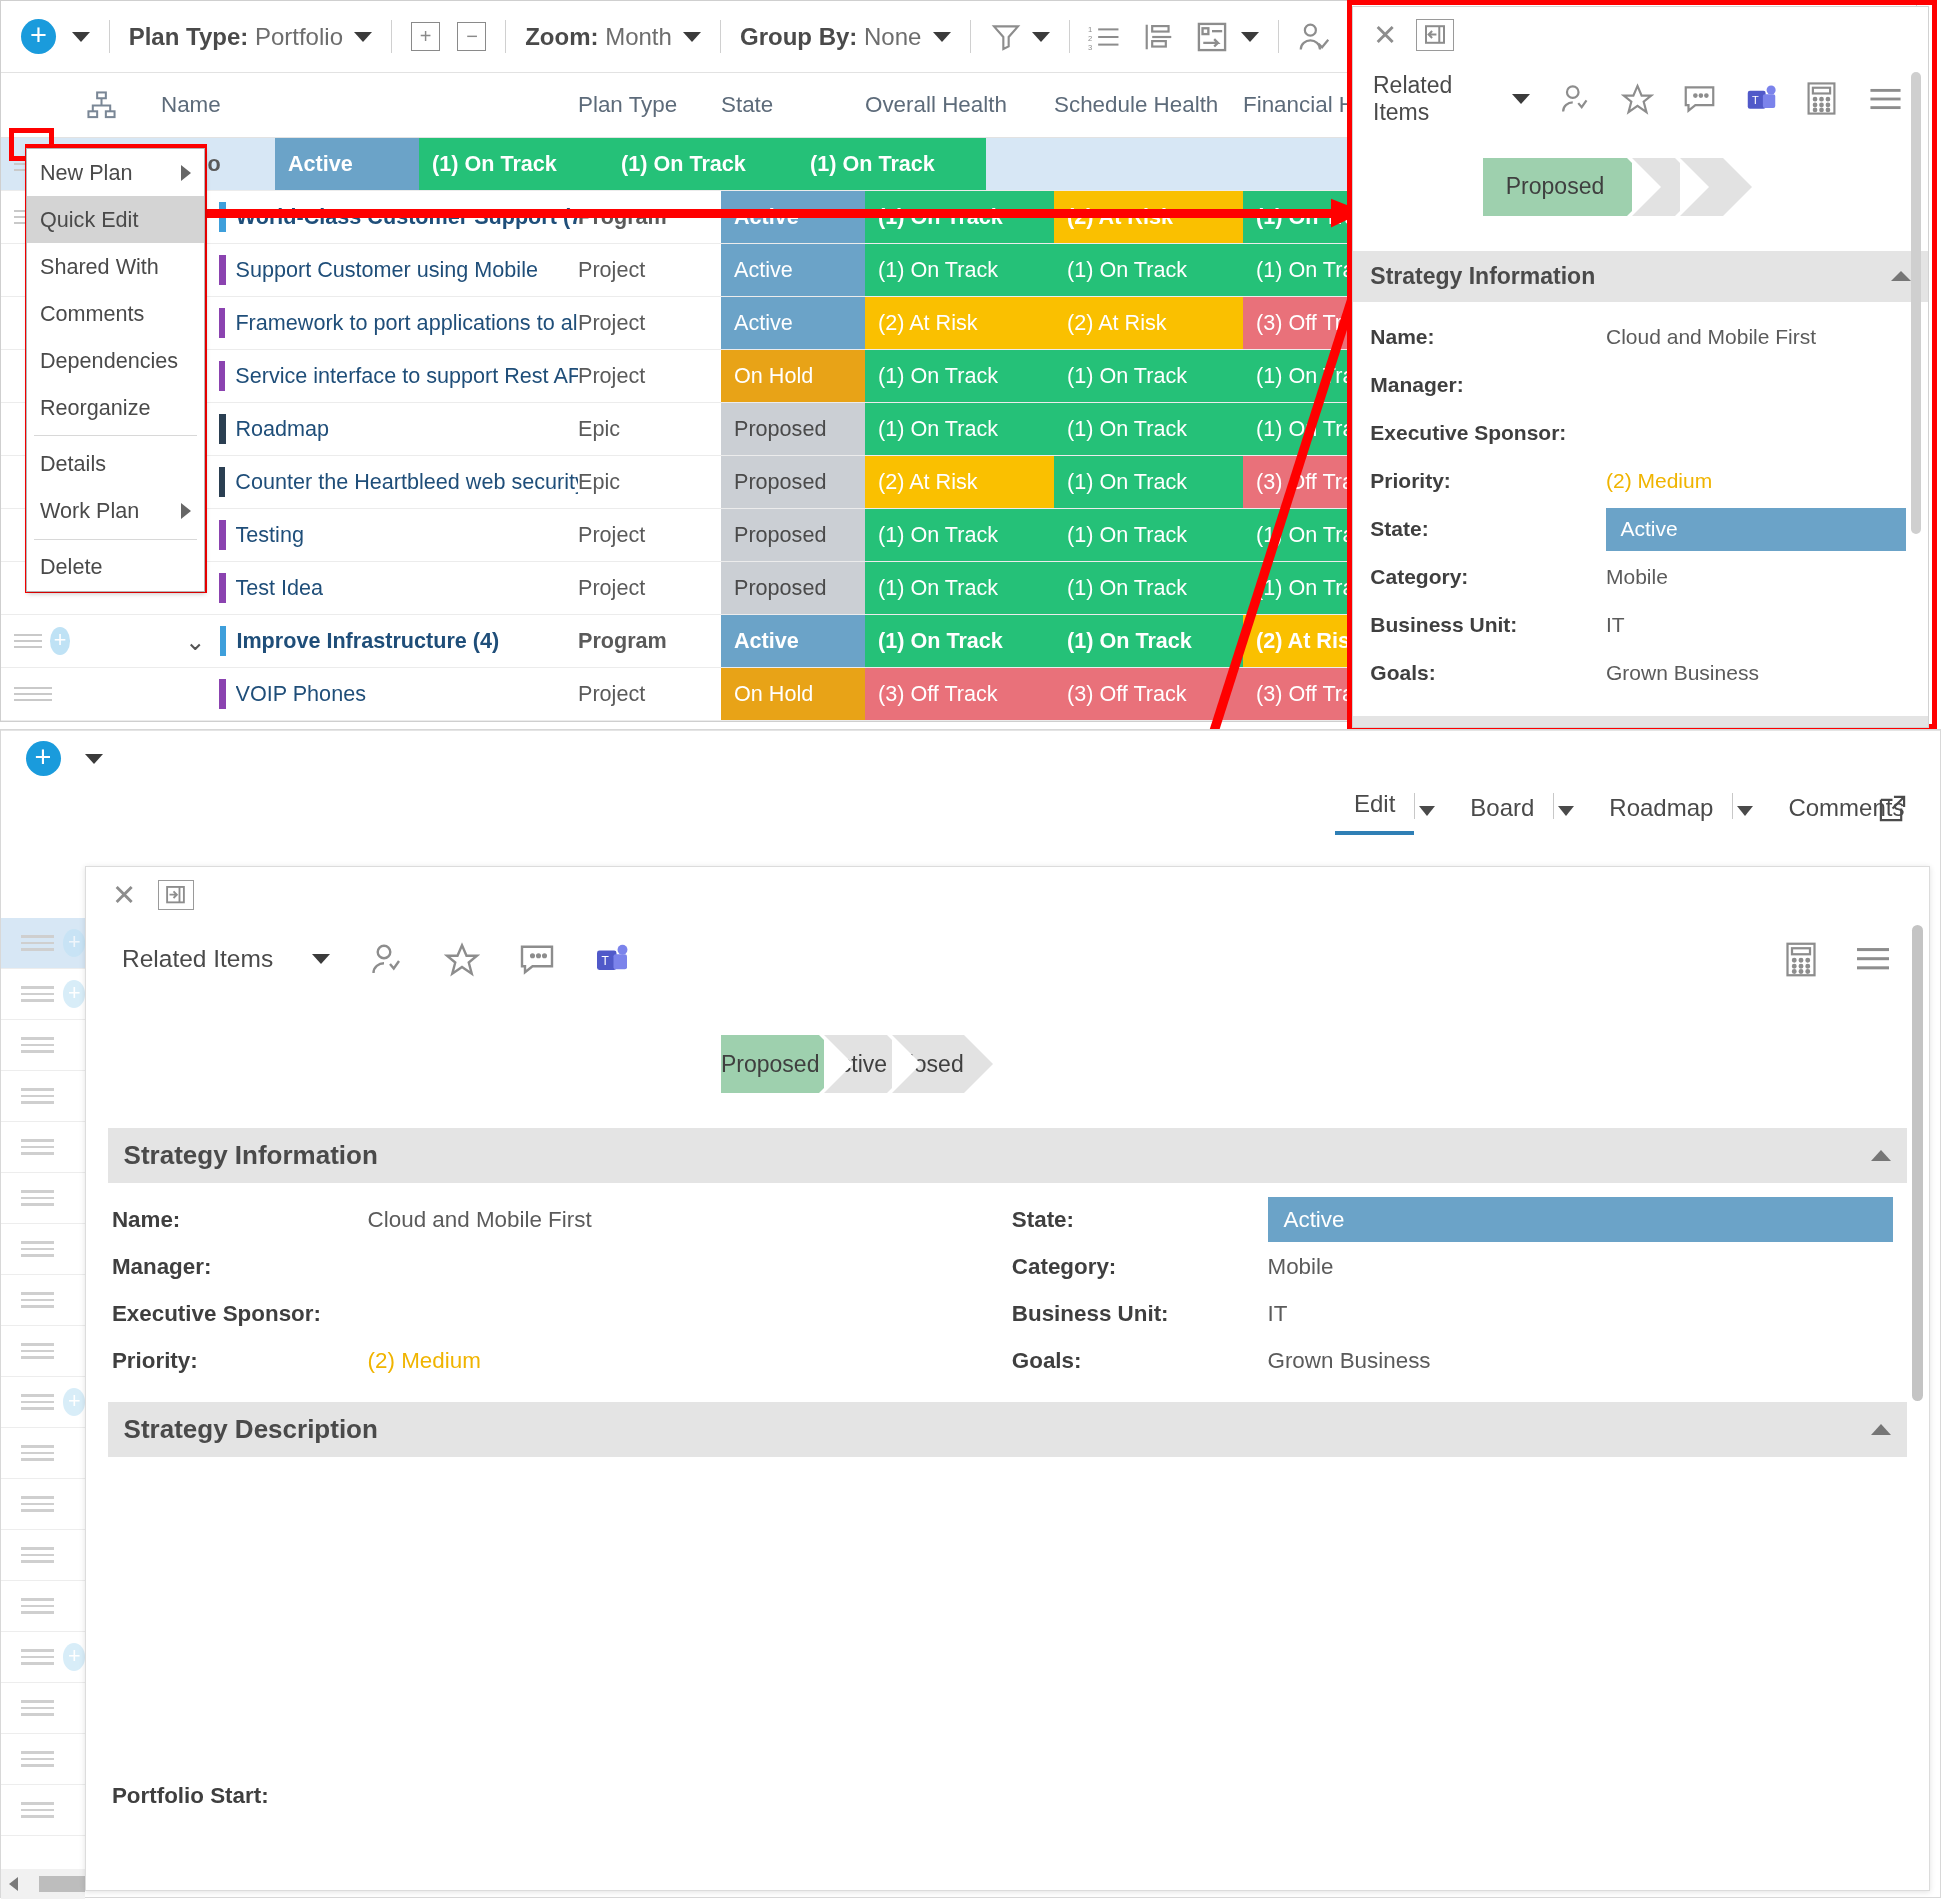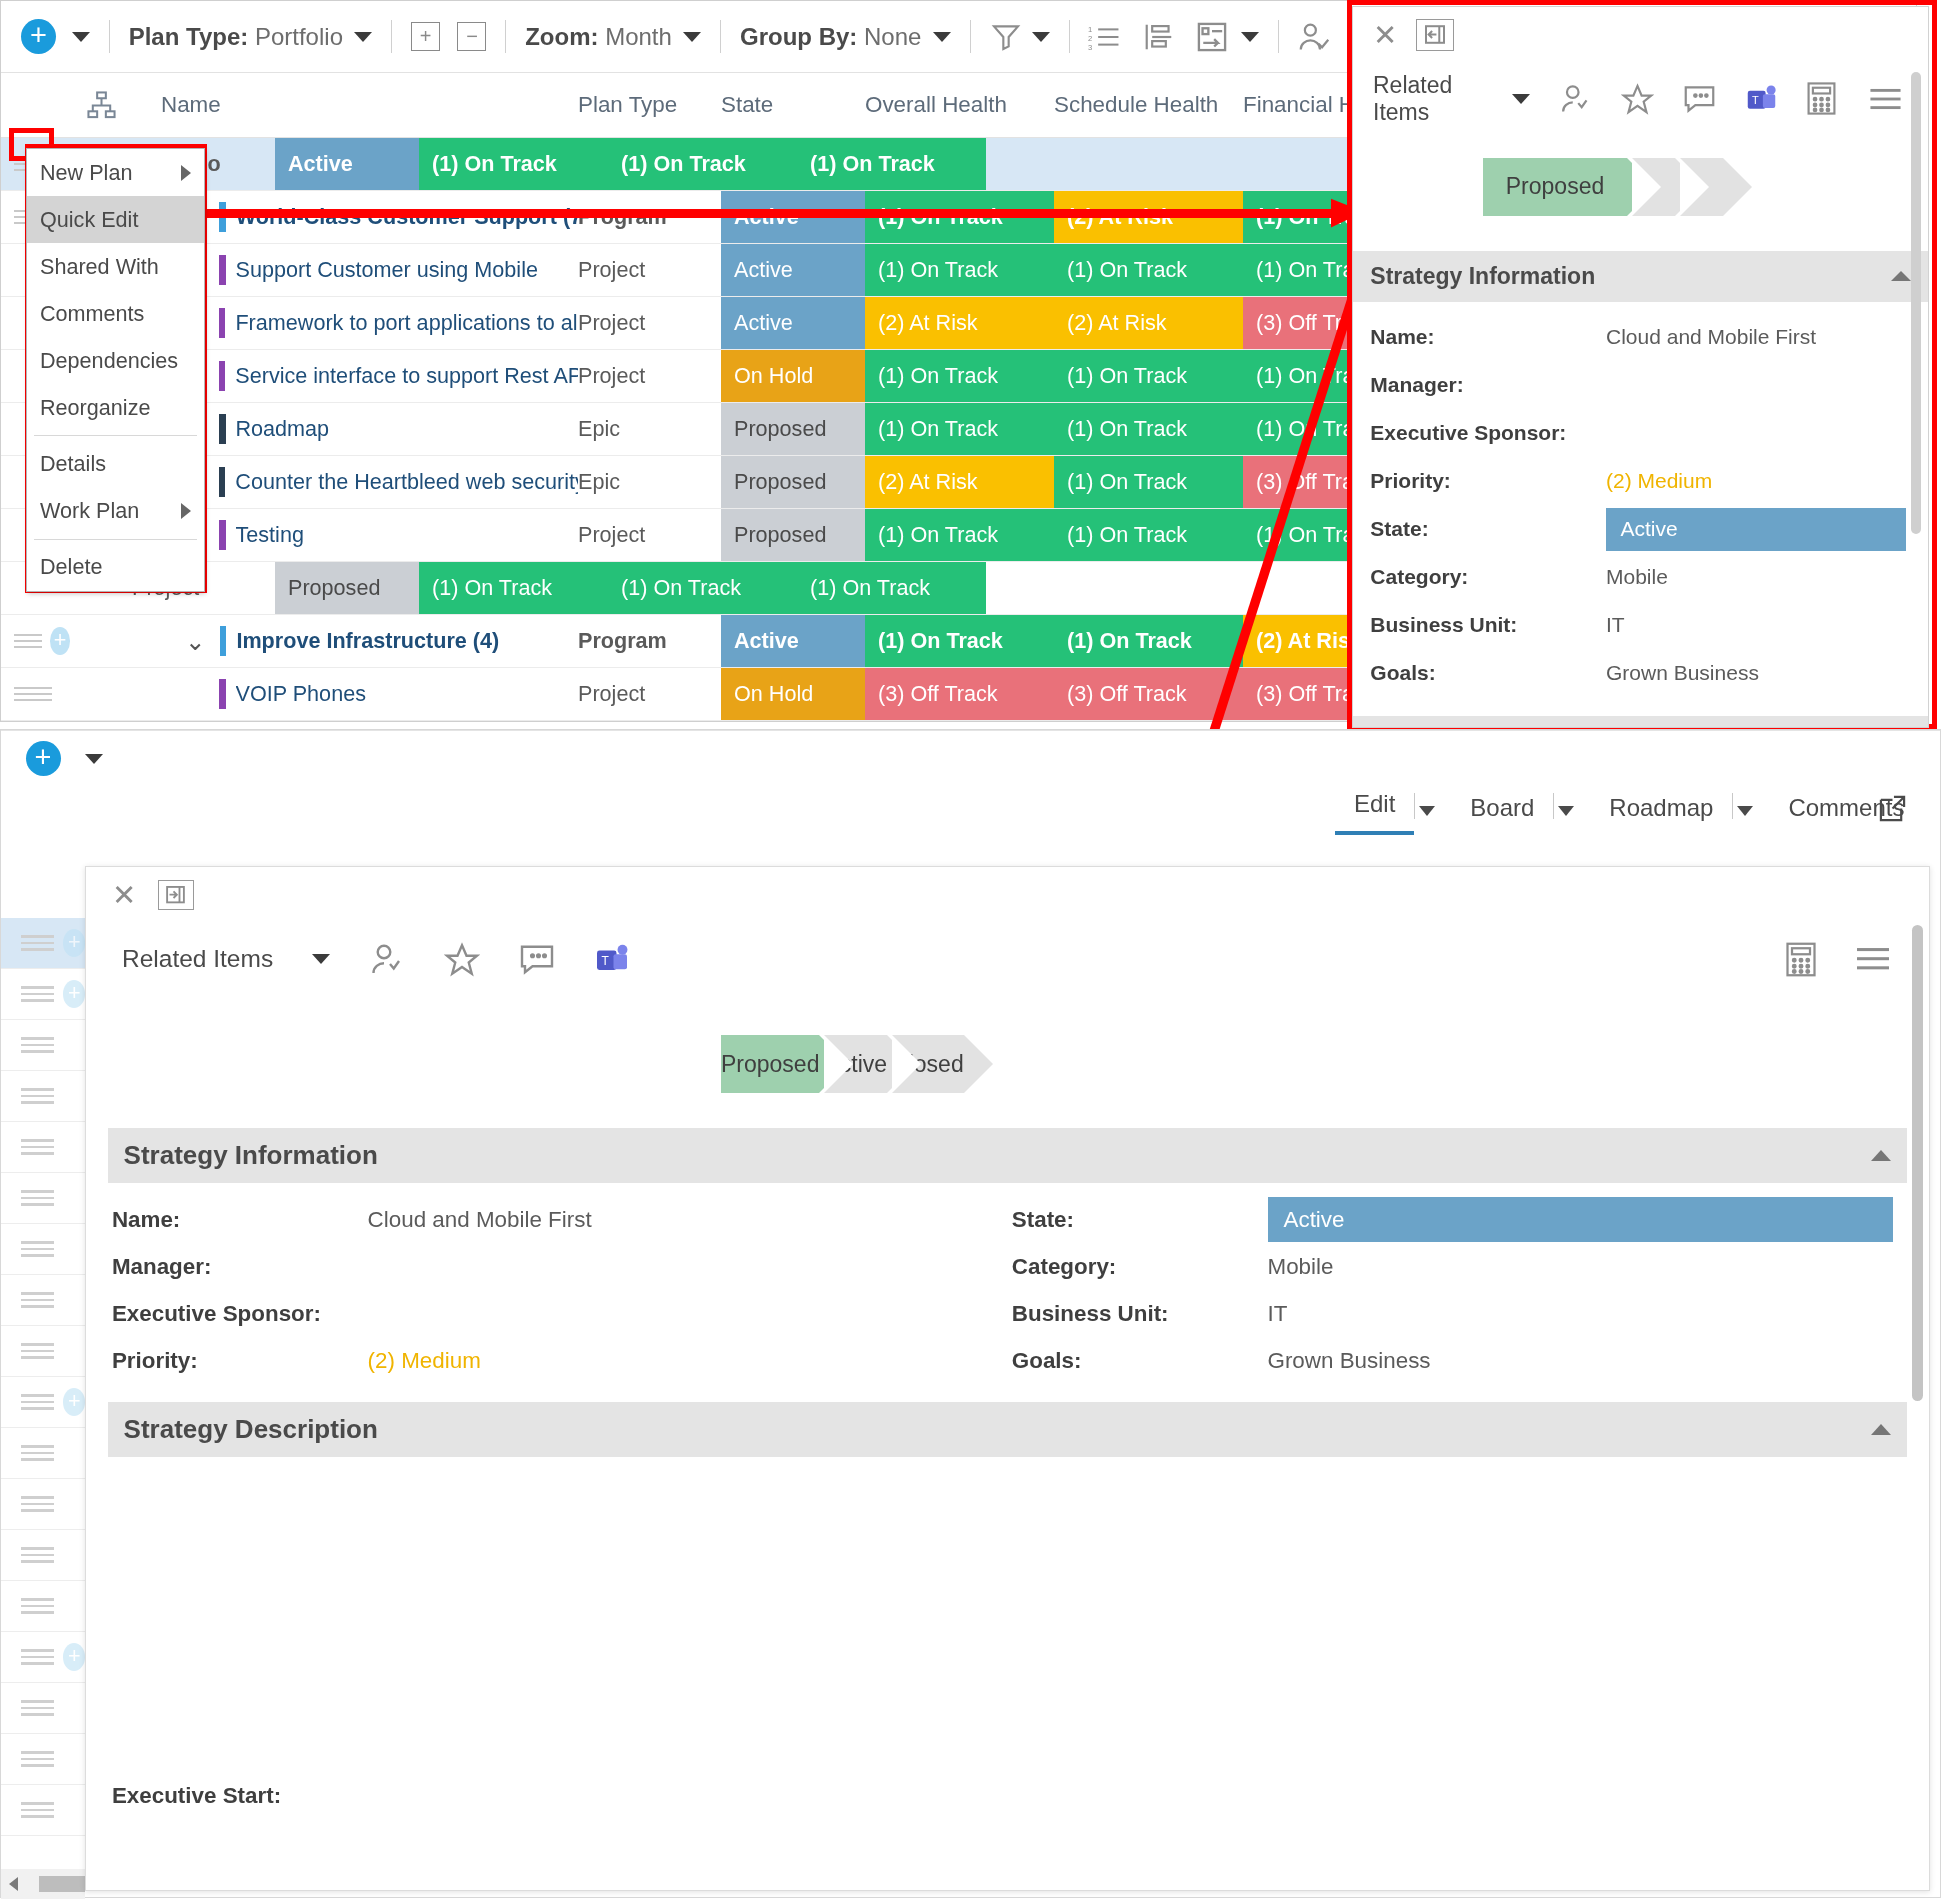--- a/index.html
+++ b/index.html
@@ -471,20 +471,25 @@
         </div>
         <div class="cell c-h3" style="padding:0;">
           <span class="st" style="background:#25c178;width:100%">(1) On Track</span>
         </div>
       </div>
       <div class="grow">
         <div class="cell c-handle" style="padding-left:13px;gap:8.7px;">
           <div class="handle-ic"></div>
         </div>
         <div class="cell c-tree"></div>
+        <div class="cell c-name" style="padding-left:87px;">
+          <span style="width:0"></span>
+          <span class="bar" style="background:#8b43b0"></span>
+          <span class="nm">Test Idea</span>
+        </div>
         <div class="cell c-ptype">
           <span class="ptype">Project</span>
         </div>
         <div class="cell c-state" style="padding:0;">
           <span class="st" style="background:#cbcfd4;color:#4a4a4a;width:100%">Proposed</span>
         </div>
         <div class="cell c-h1" style="padding:0;">
           <span class="st" style="background:#25c178;width:100%">(1) On Track</span>
         </div>
         <div class="cell c-h2" style="padding:0;">
@@ -1029,21 +1034,21 @@
 
   <div class="d-secthead" style="margin-top:17.3px;">
     <span>Strategy Description</span>
     <span class="tri"></span>
   </div>
   <div style="height:303px;"></div>
 
   <div class="dgrid" style="padding-top:13px;">
     <div class="dcol" id="schedLeft">
         <div class="drow">
-          <div class="dlab">Executive Start:</div>
+          <div class="dlab">Portfolio Start:</div>
           <div class="dval"></div>
         </div>
       </div>
   </div>
 
   <div class="scrollbar" style="top:58px;">
     <div class="thumb"></div>
   </div>
 </div>
 

